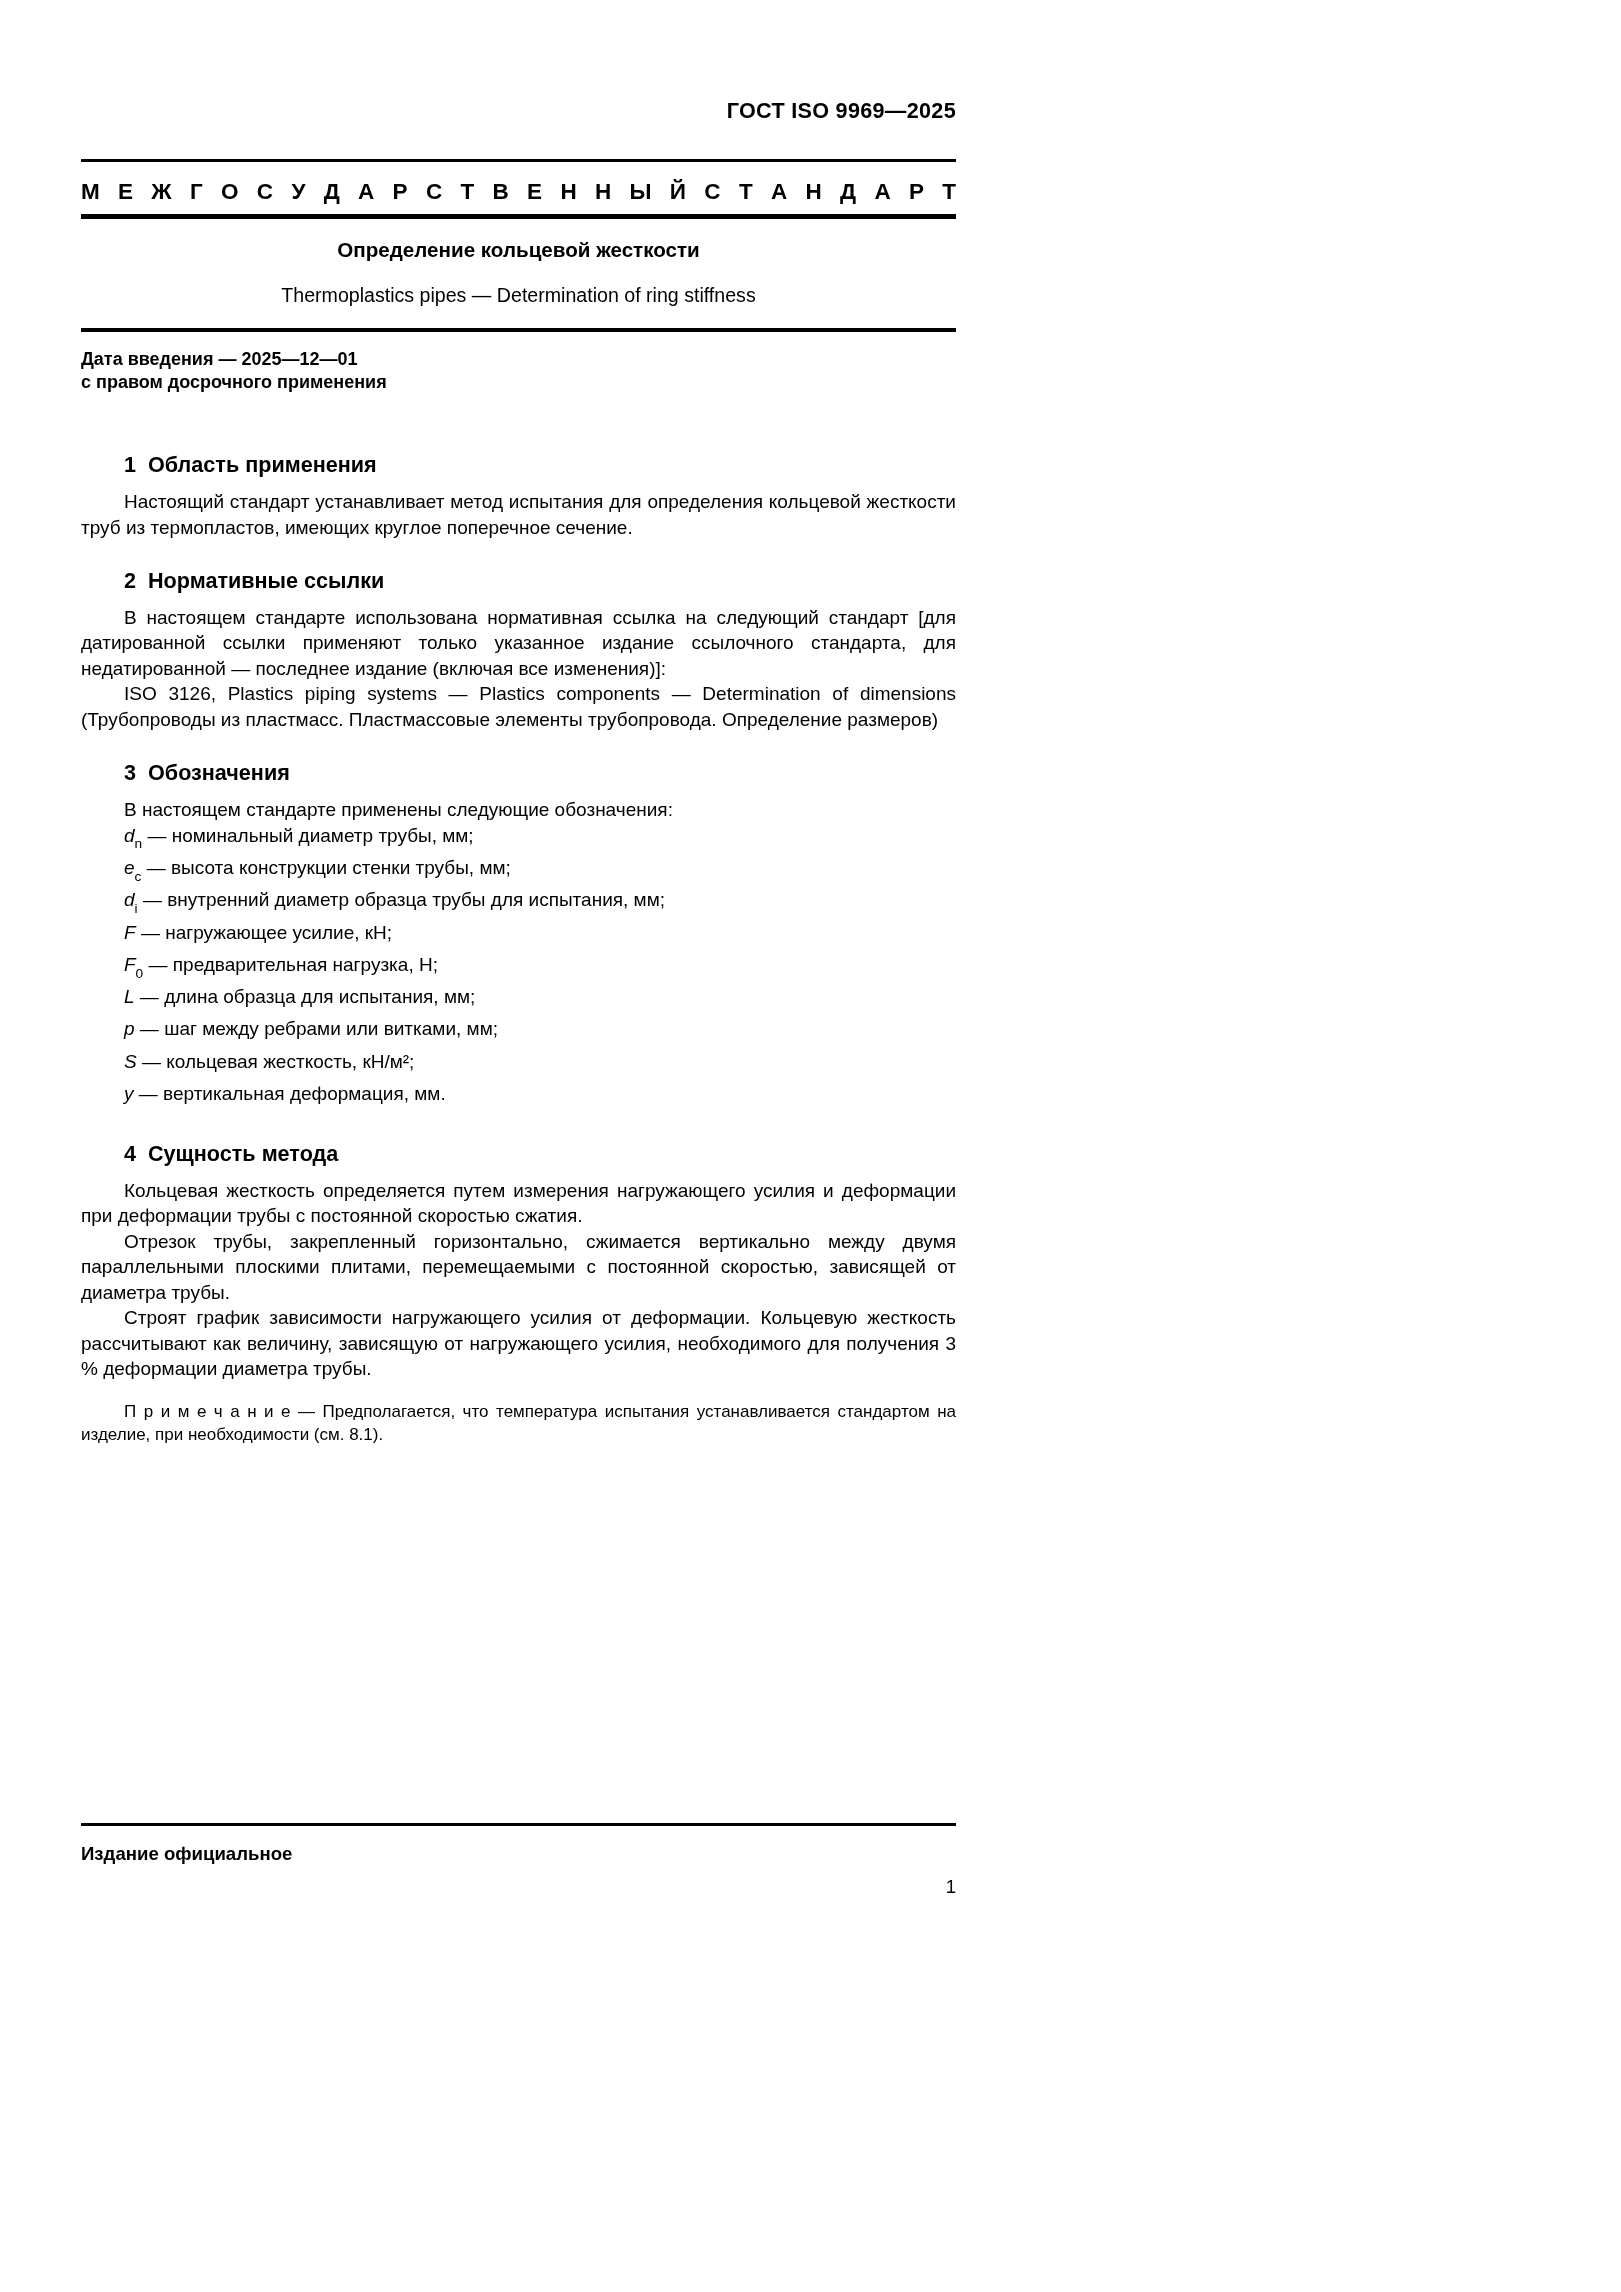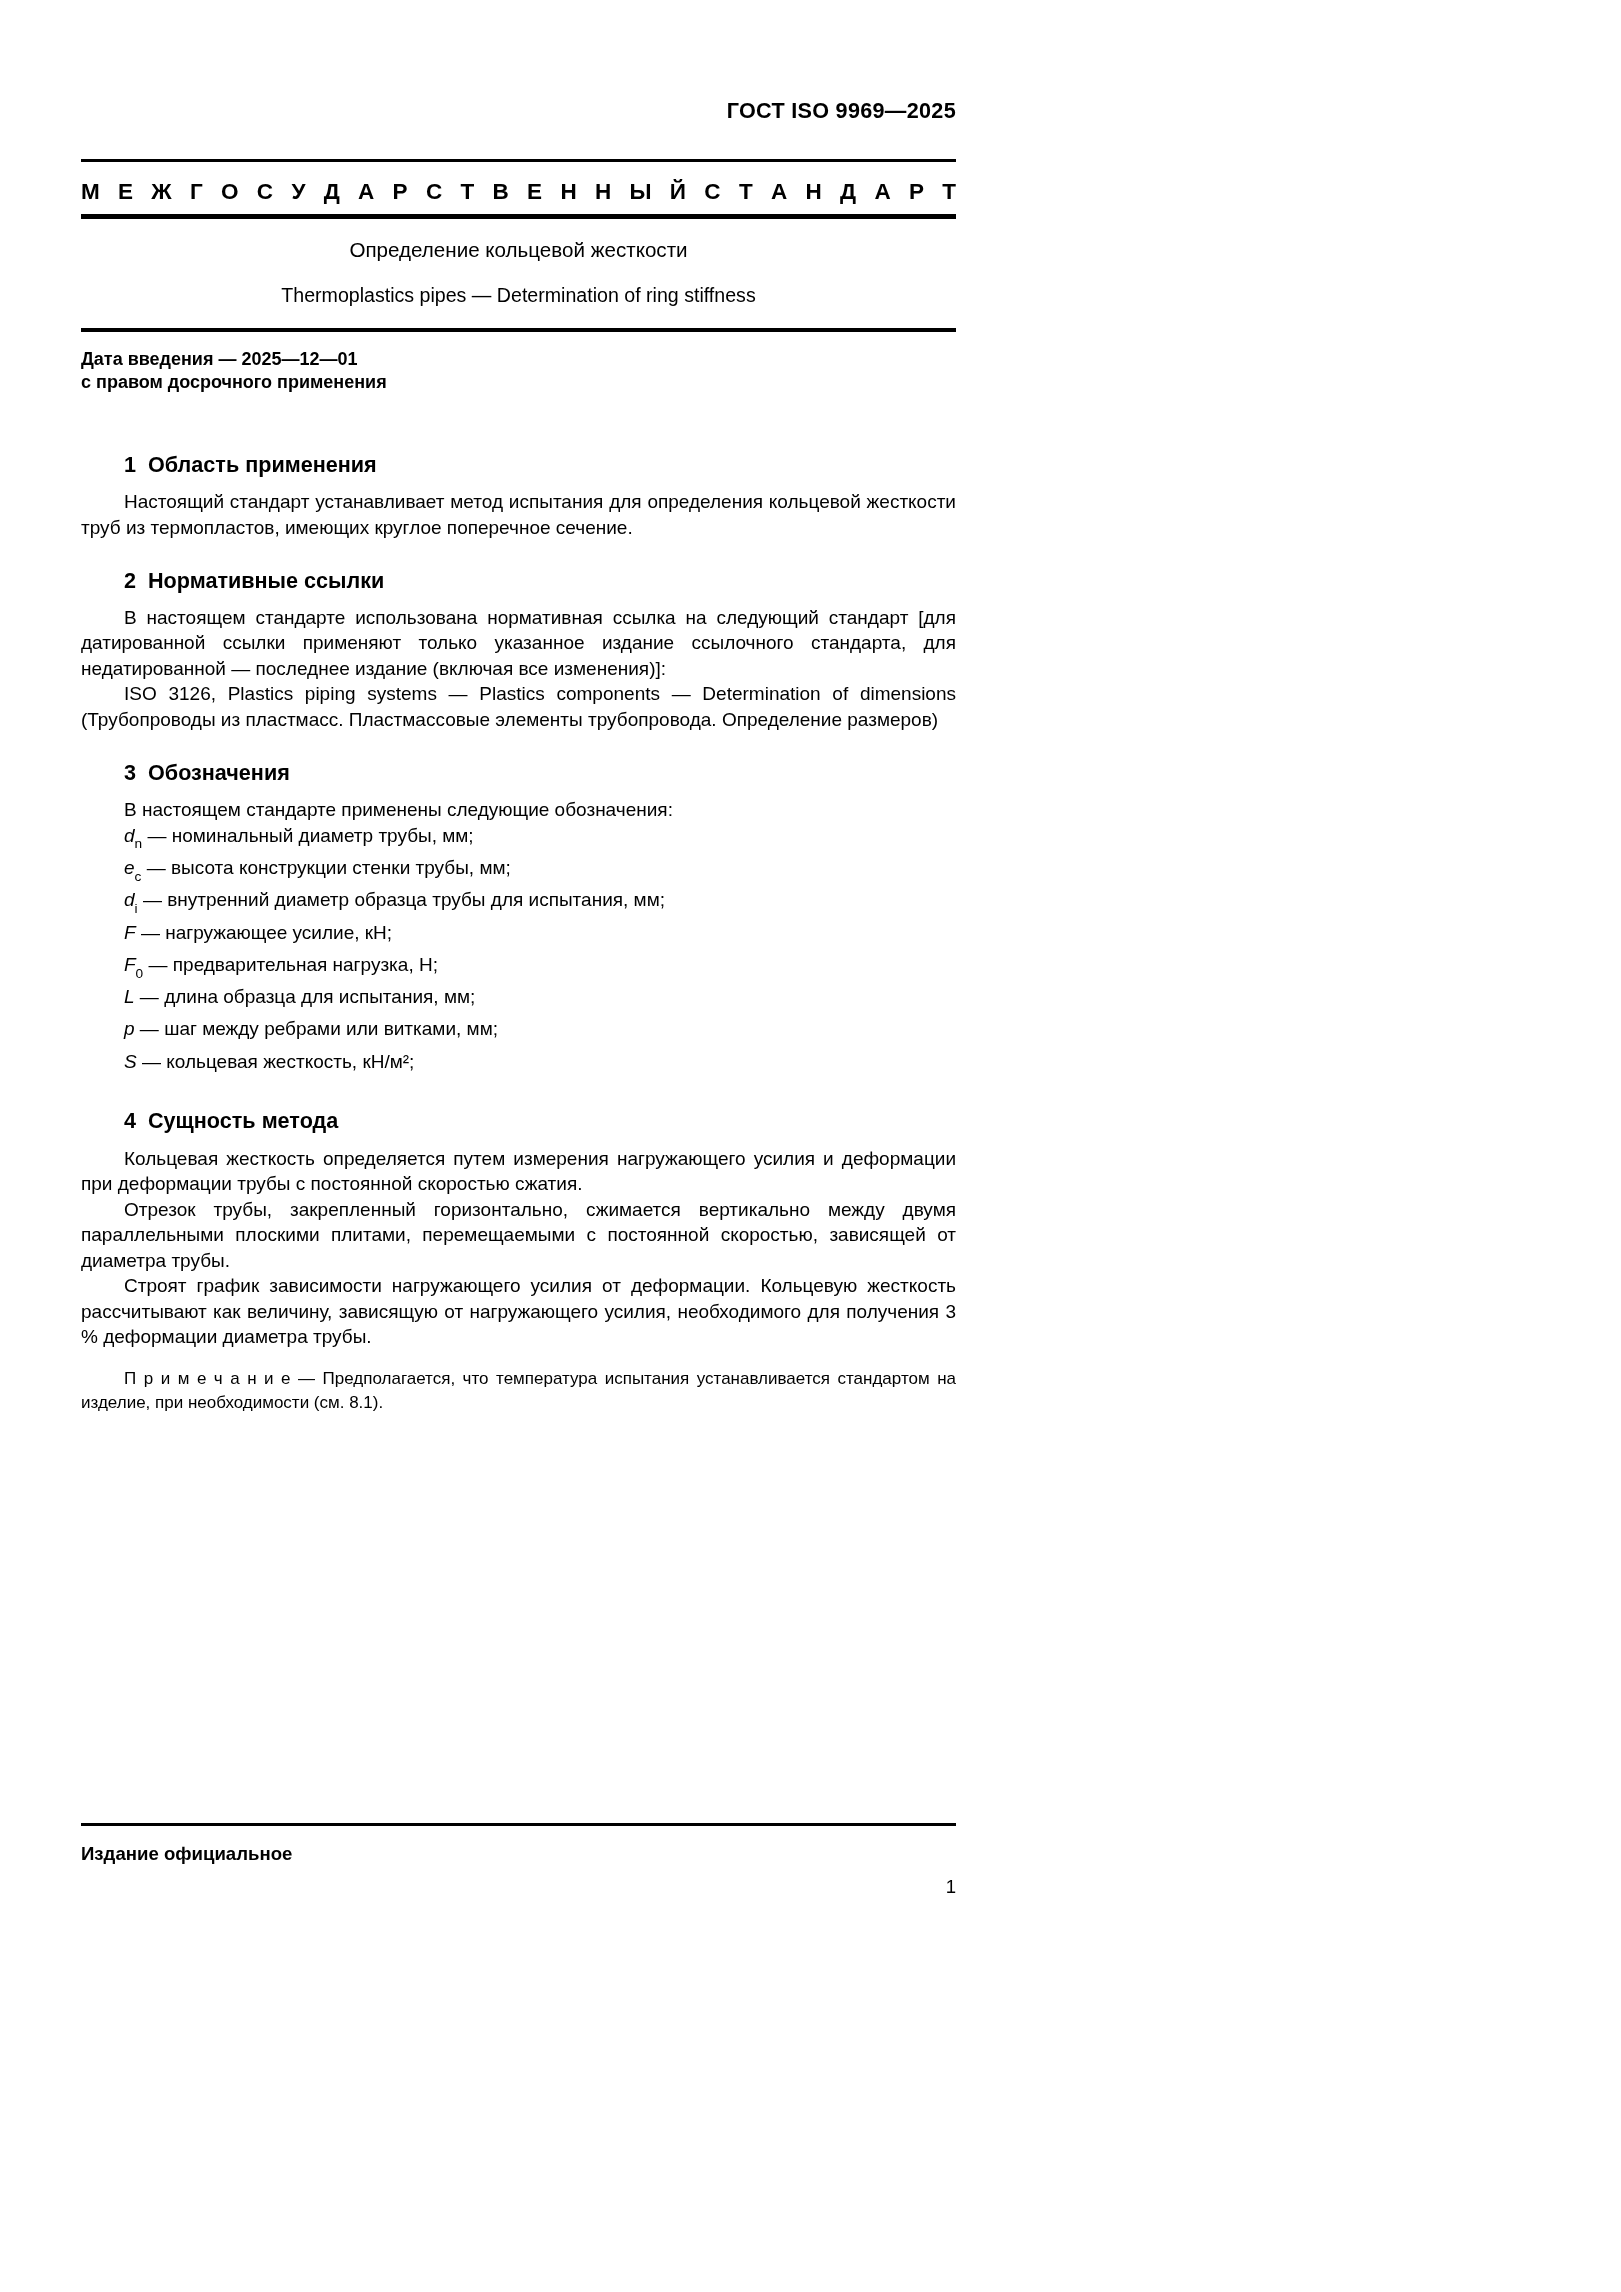--- a/index.html
+++ b/index.html
@@ -41,21 +41,21 @@
   .title-ru {
     margin-top: 27.4px;
     text-align: center;
     font-weight: bold;
     font-size: 22.5px;
     letter-spacing: 0.5px;
   }
   .subtitle-ru {
     margin-top: 19.6px;
     text-align: center;
-    font-weight: normal;
+    font-weight: bold;
     font-size: 20.6px;
   }
   .title-en {
     margin-top: 21.6px;
     text-align: center;
     font-size: 19.6px;
   }
   .date-block {
     margin-top: 15.7px;
     text-align: left;
@@ -161,20 +161,21 @@
       <p class="body-para">В настоящем стандарте применены следующие обозначения:</p>
 
       <p class="sym-line"><span class="sym">d</span><sub>n</sub><span> — номинальный диаметр трубы, мм;</span></p>
       <p class="sym-line"><span class="sym">e</span><sub>c</sub><span> — высота конструкции стенки трубы, мм;</span></p>
       <p class="sym-line"><span class="sym">d</span><sub>i</sub><span> — внутренний диаметр образца трубы для испытания, мм;</span></p>
       <p class="sym-line"><span class="sym">F</span><sub></sub><span> — нагружающее усилие, кН;</span></p>
       <p class="sym-line"><span class="sym">F</span><sub>0</sub><span> — предварительная нагрузка, Н;</span></p>
       <p class="sym-line"><span class="sym">L</span><sub></sub><span> — длина образца для испытания, мм;</span></p>
       <p class="sym-line"><span class="sym">p</span><sub></sub><span> — шаг между ребрами или витками, мм;</span></p>
       <p class="sym-line"><span class="sym">S</span><sub></sub><span> — кольцевая жесткость, кН/м²;</span></p>
+      <p class="sym-line"><span class="sym">y</span><sub></sub><span> — вертикальная деформация, мм.</span></p>
     </section>
 
     <section>
       <h2 class="sec-heading">4  Сущность метода</h2>
       <p class="body-para">Кольцевая жесткость определяется путем измерения нагружающего усилия и деформации при деформации трубы с постоянной скоростью сжатия.</p>
       <p class="body-para">Отрезок трубы, закрепленный горизонтально, сжимается вертикально между двумя параллельными плоскими плитами, перемещаемыми с постоянной скоростью, зависящей от диаметра трубы.</p>
       <p class="body-para">Строят график зависимости нагружающего усилия от деформации. Кольцевую жесткость рассчитывают как величину, зависящую от нагружающего усилия, необходимого для получения 3 % деформации диаметра трубы.</p>
       <p class="note">П р и м е ч а н и е — Предполагается, что температура испытания устанавливается стандартом на изделие, при необходимости (см. 8.1).</p>
     </section>
 

